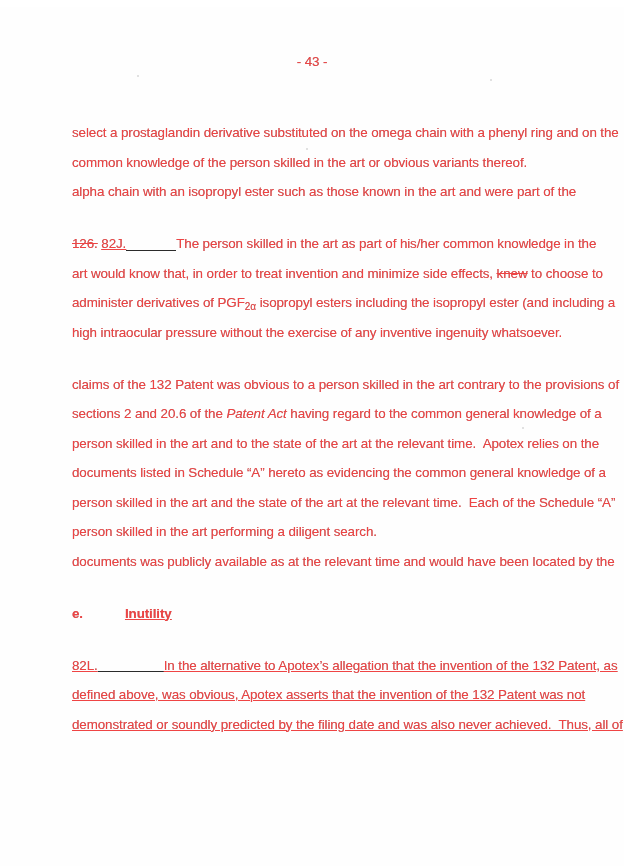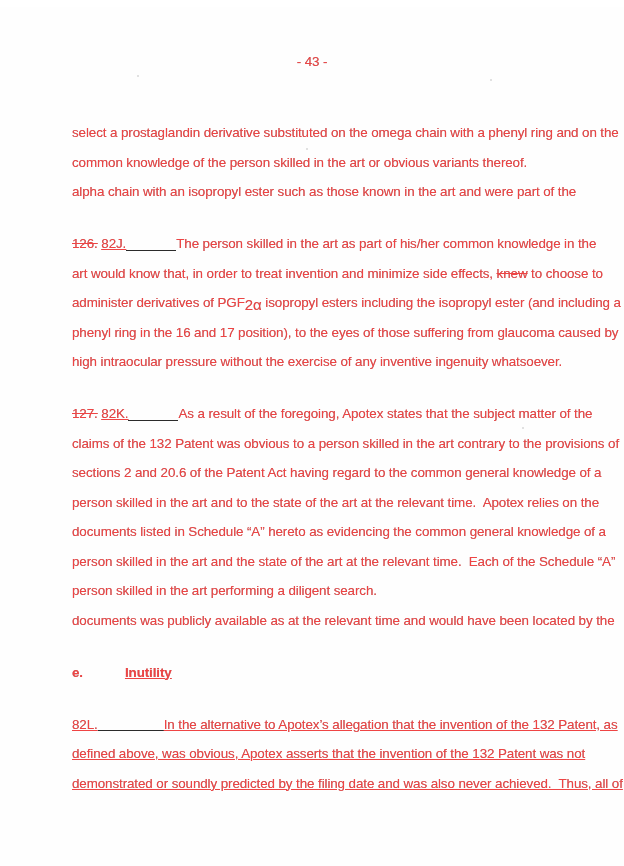--- a/index.html
+++ b/index.html
@@ -36,25 +36,25 @@
   }
   .block { margin: 0 0 22.5px 0; }
   .line {
     height: 29.5px;
     line-height: 29.5px;
     white-space: pre;
   }
   .seg.plain { }
   .seg.strike { text-decoration: line-through; }
   .seg.underline { text-decoration: underline; }
-  .seg.italic { }
+  .seg.italic { font-style: italic; }
   .seg.bold { font-weight: bold; }
   .seg.bold-underline { font-weight: bold; text-decoration: underline; }
   .seg.sub {
-    font-size: 15px;
+    font-size: 10px;
     vertical-align: -3px;
     letter-spacing: 0;
   }
   
   .seg.utab-50, .seg.utab-66, .seg.tab-42 {
     display: inline-block;
     height: 12px;
   }
   .seg.utab-50 { width: 50px; border-bottom: 1px solid #2b2b2b; vertical-align: -2.5px; }
   .seg.utab-66 { width: 66px; border-bottom: 1px solid #2b2b2b; vertical-align: -2.5px; }
@@ -81,25 +81,23 @@
   <div class="body-text">
     <div class="block">
         <div class="line"><span class="seg plain">select a prostaglandin derivative substituted on the omega chain with a phenyl ring and on the</span></div>
         <div class="line"><span class="seg plain">common knowledge of the person skilled in the art or obvious variants thereof.</span></div>
         <div class="line"><span class="seg plain">alpha chain with an isopropyl ester such as those known in the art and were part of the</span></div>
       </div>
     <div class="block">
         <div class="line"><span class="seg strike">126.</span><span class="seg plain"> </span><span class="seg underline">82J.</span><span class="seg utab-50"></span><span class="seg plain">The person skilled in the art as part of his/her common knowledge in the</span></div>
         <div class="line"><span class="seg plain">art would know that, in order to treat invention and minimize side effects, </span><span class="seg strike">knew</span><span class="seg plain"> to choose to</span></div>
         <div class="line"><span class="seg plain">administer derivatives of PGF</span><span class="seg sub">2α</span><span class="seg plain"> isopropyl esters including the isopropyl ester (and including a</span></div>
-        <div class="line"><span class="seg plain">phenyl ring in the 16 and 17 position), to the eyes of those suffering from glaucoma caused by</span></div>
         <div class="line"><span class="seg plain">high intraocular pressure without the exercise of any inventive ingenuity whatsoever.</span></div>
       </div>
     <div class="block">
-        <div class="line"><span class="seg strike">127.</span><span class="seg plain"> </span><span class="seg underline">82K.</span><span class="seg utab-50"></span><span class="seg plain">As a result of the foregoing, Apotex states that the subject matter of the</span></div>
         <div class="line"><span class="seg plain">claims of the 132 Patent was obvious to a person skilled in the art contrary to the provisions of</span></div>
         <div class="line"><span class="seg plain">sections 2 and 20.6 of the </span><span class="seg italic">Patent Act</span><span class="seg plain"> having regard to the common general knowledge of a</span></div>
         <div class="line"><span class="seg plain">person skilled in the art and to the state of the art at the relevant time.  Apotex relies on the</span></div>
         <div class="line"><span class="seg plain">documents listed in Schedule “A” hereto as evidencing the common general knowledge of a</span></div>
         <div class="line"><span class="seg plain">person skilled in the art and the state of the art at the relevant time.  Each of the Schedule “A”</span></div>
         <div class="line"><span class="seg plain">person skilled in the art performing a diligent search.</span></div>
         <div class="line"><span class="seg plain">documents was publicly available as at the relevant time and would have been located by the</span></div>
       </div>
     <div class="block">
         <div class="line"><span class="seg bold">e.</span><span class="seg tab-42"></span><span class="seg bold-underline">Inutility</span></div>

